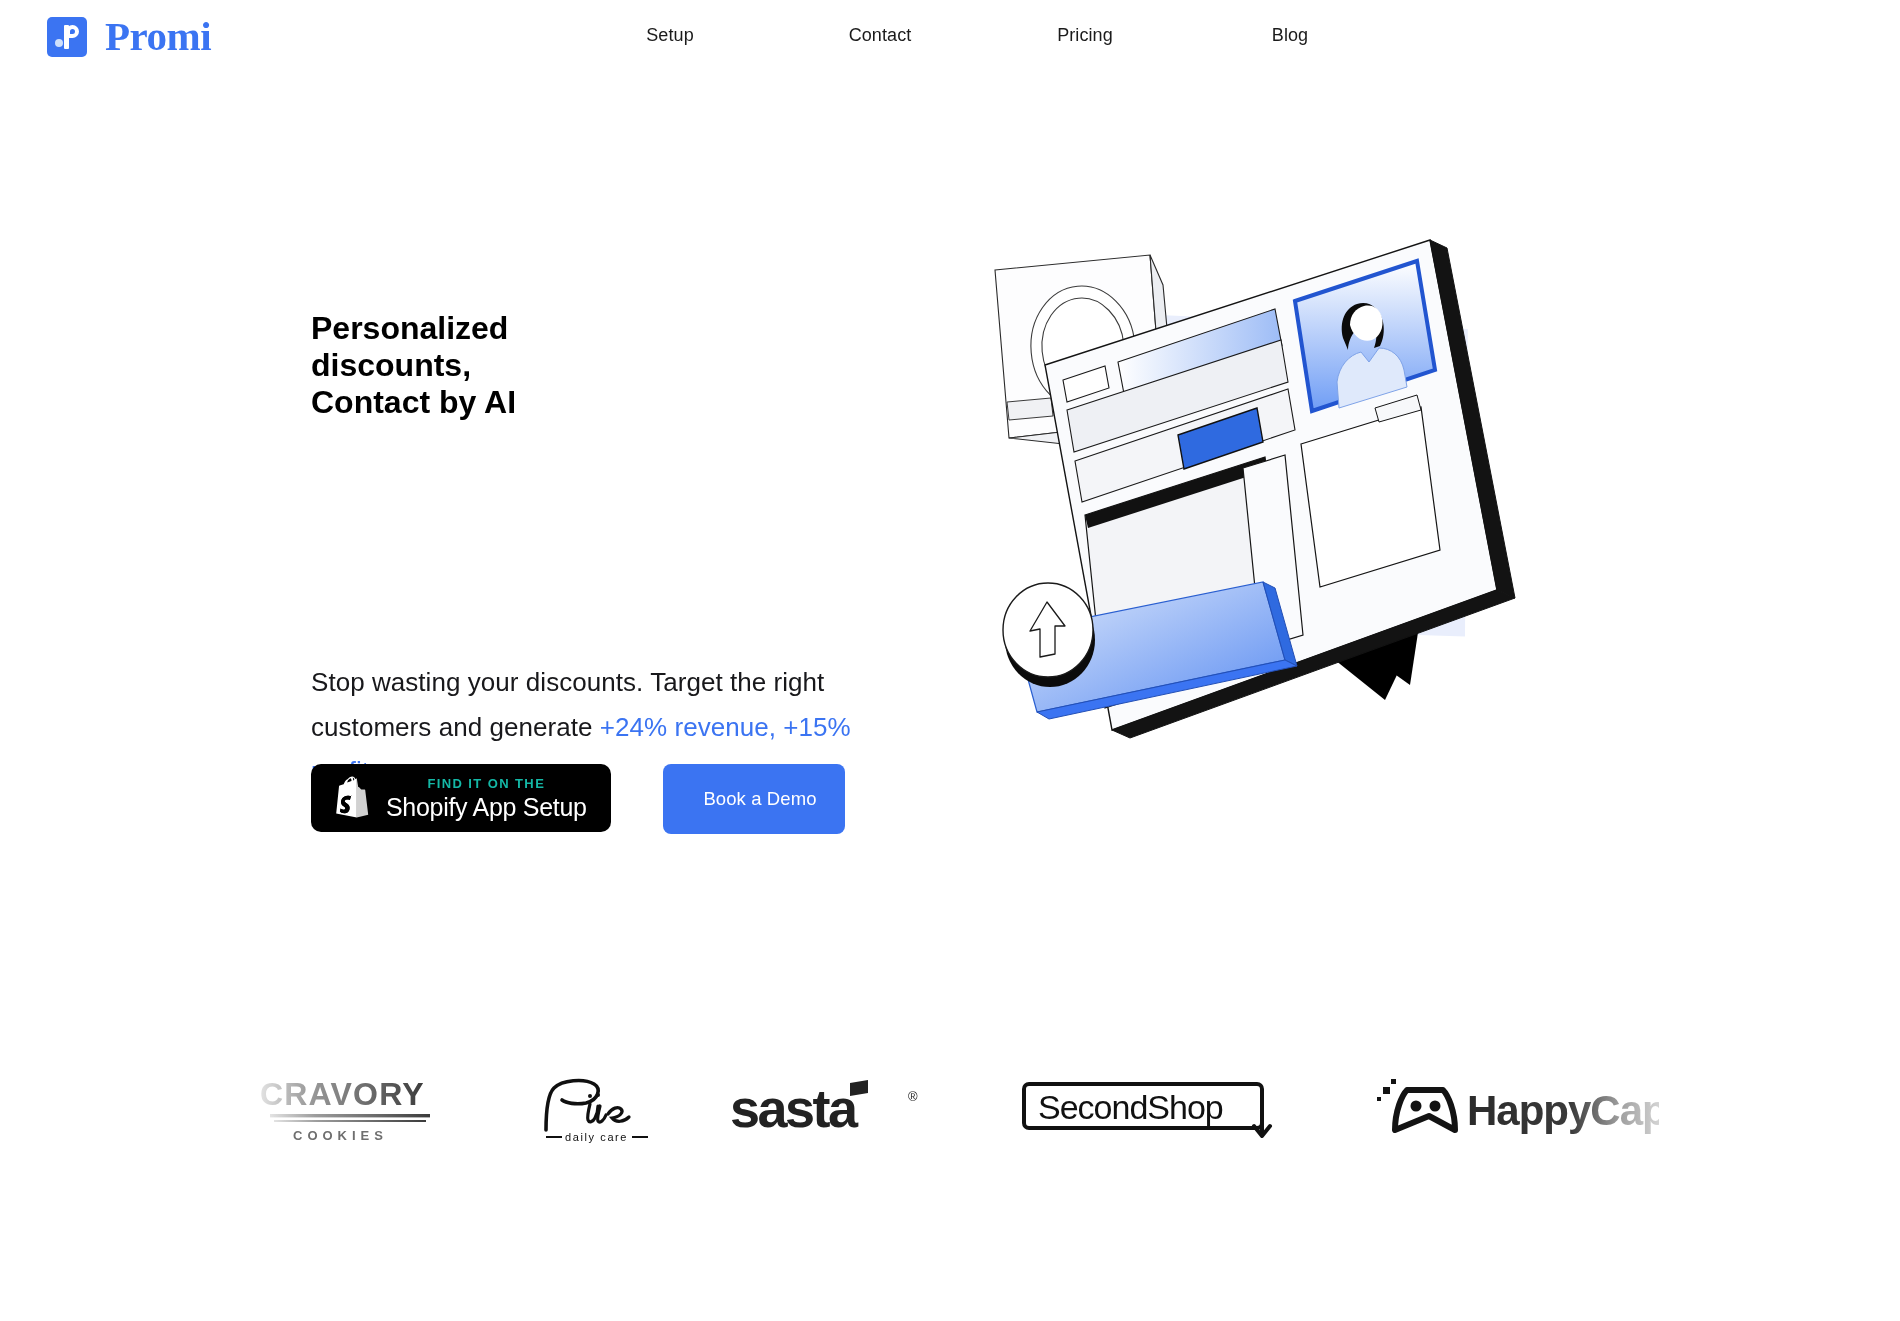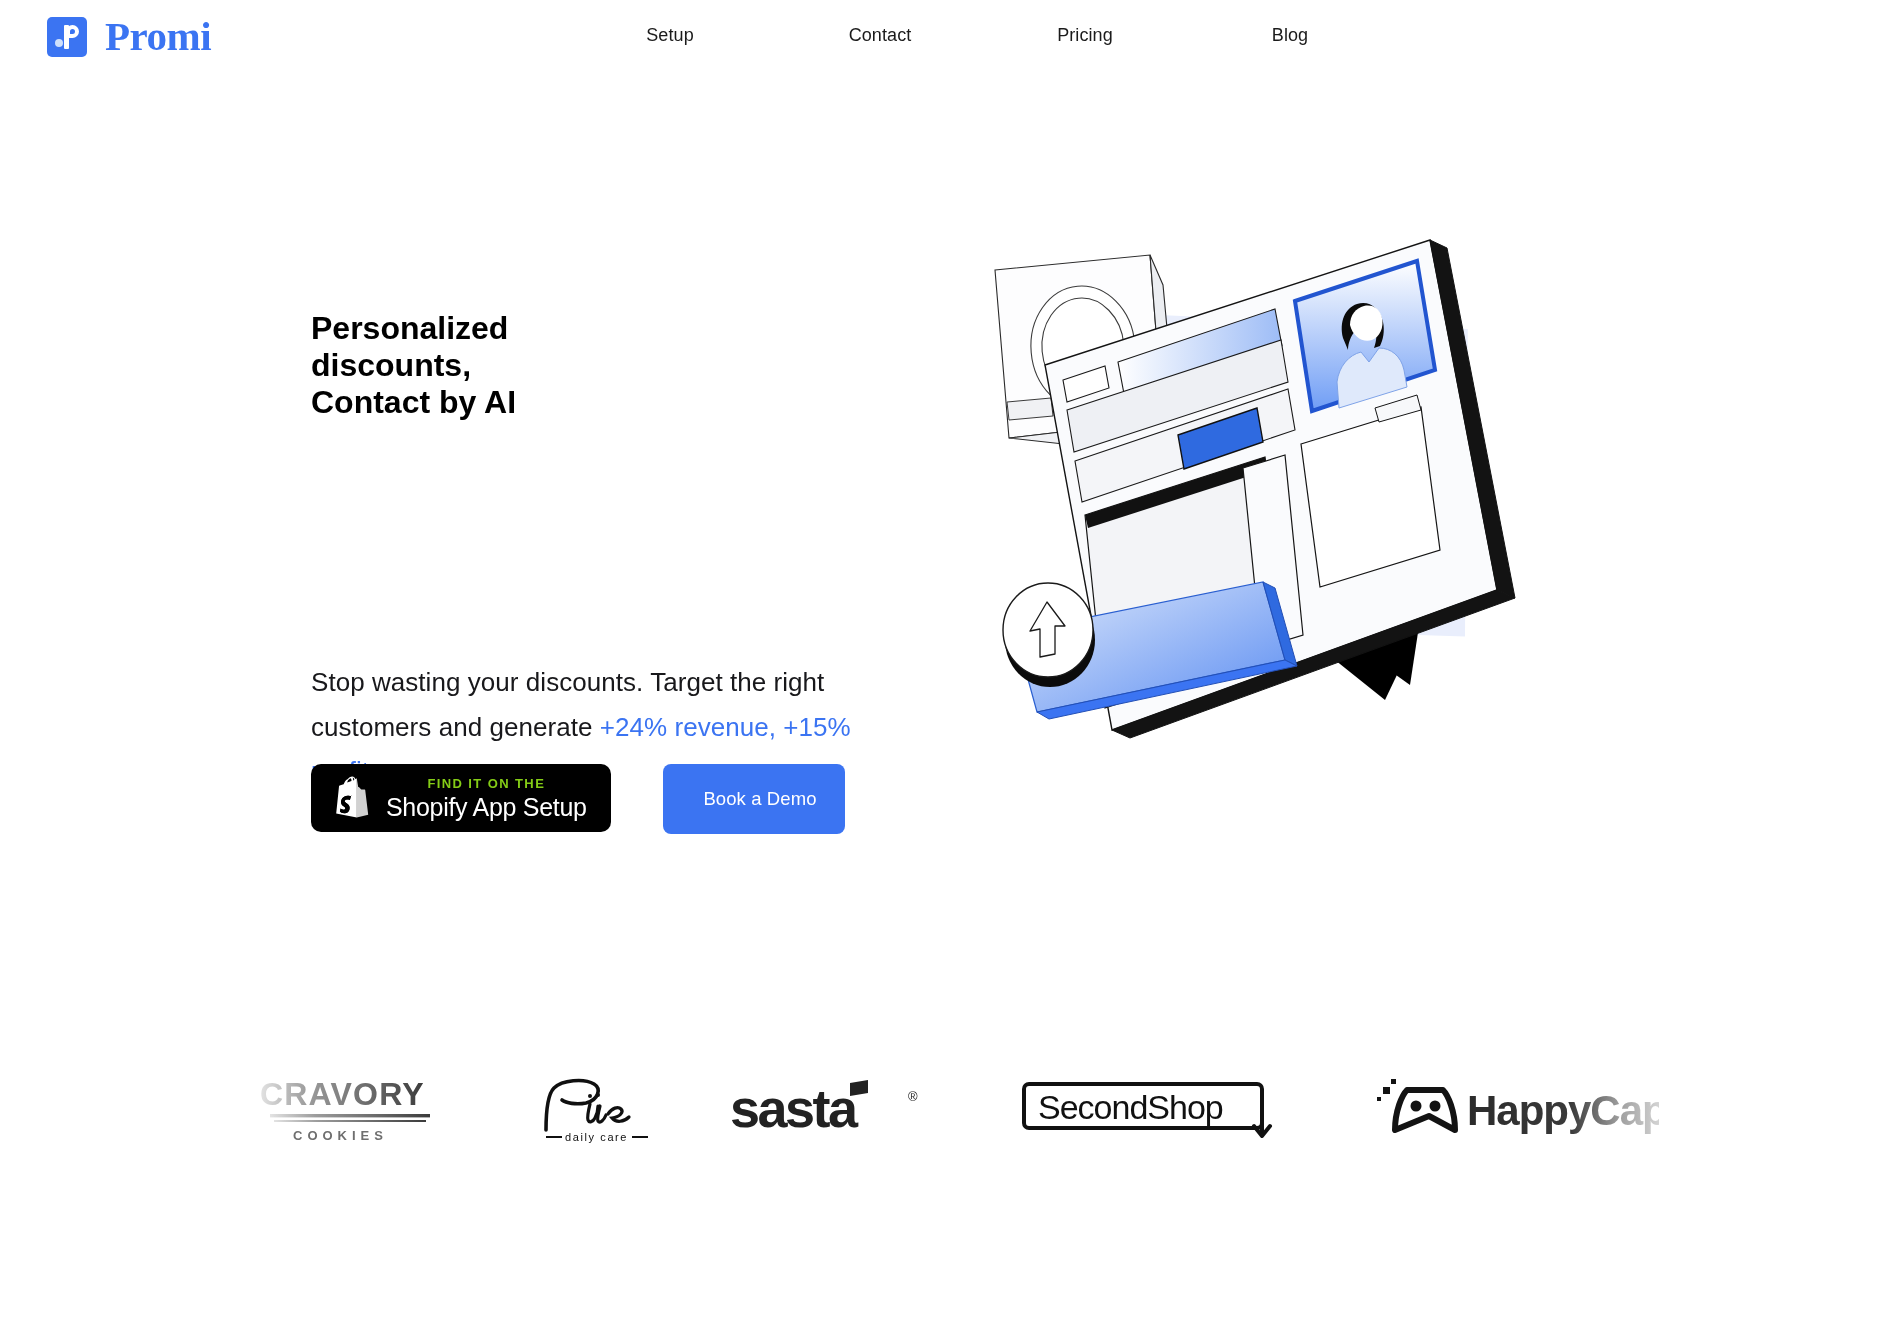--- a/index.html
+++ b/index.html
@@ -75,21 +75,21 @@
   }
 
   .shopify-btn{
     width:300px; height:68px; border-radius:10px;
     background:#000; display:flex; align-items:center;
     padding-left:22px; gap:15px; cursor:pointer; border:none;
   }
   .shopify-bag{ width:38px; height:44px; flex:none; }
   .shopify-txt{ display:flex; flex-direction:column; line-height:1; }
   .shopify-small{
-    color:#84cc16; font-size:13px; font-weight:700;
+    color:#14b8a6; font-size:13px; font-weight:700;
     letter-spacing:1.4px; margin-bottom:5px;
   }
   .shopify-big{
     color:#fff; font-size:25px; font-weight:400; letter-spacing:-0.3px;
   }
 
   .demo-btn{
     width:182px; height:70px; border-radius:8px;
     background:#3b74f2; color:#fff; border:none; cursor:pointer;
     font-size:18.5px; font-family:"Liberation Sans", sans-serif;

